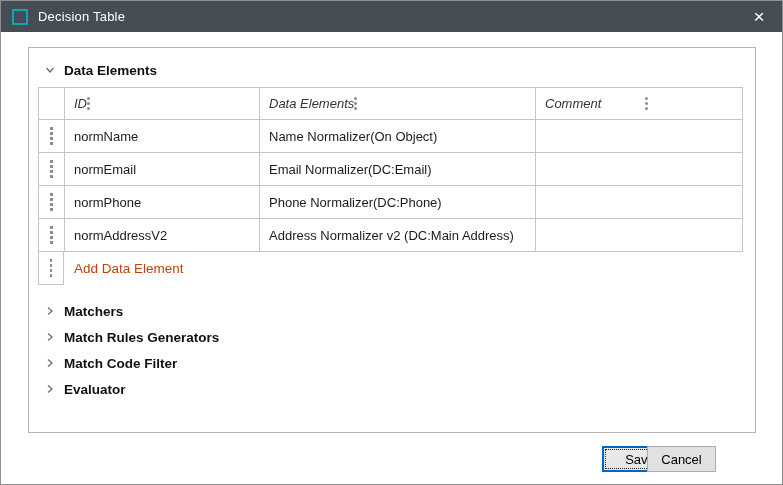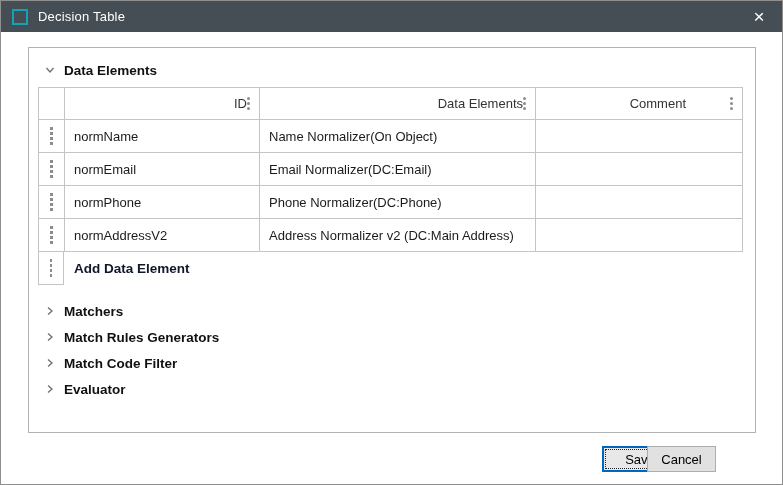--- a/index.html
+++ b/index.html
@@ -41,32 +41,32 @@
   .dtable-main{border:1px solid #c4c4c4;box-sizing:border-box;}
   .trow{display:flex;height:32px;}
   .trow.thead{height:31px;color:#333;}
   .trow + .trow{border-top:1px solid #c4c4c4;justify-content:space-between;}
   .cell{box-sizing:border-box;display:flex;align-items:center;border-right:1px solid #c4c4c4;}
   .c0{width:26px;justify-content:center;flex:0 0 auto;}
   .c1{width:195px;flex:0 0 auto;}
   .c2{width:276px;flex:0 0 auto;}
   .c3{flex:1 1 auto;border-right:none;gap:44px;}
   .cell.val{padding-left:9px;}
-  .cell.head{justify-content:flex-end;padding:0 9px;}
+  .cell.head{justify-content:flex-start;padding:0 9px;font-style:italic;}
   
   .dots{display:inline-flex;flex-direction:column;align-items:center;}
   .dots i{width:3px;height:3px;background:#8c8c8c;border-radius:50%;margin:1px 0;}
   .handle-dots i{width:2.5px;height:2.5px;border-radius:0;margin:1.2px 0;}
   
   .add-row{display:flex;height:33px;}
   .add-row .c0{
     border:1px solid #c4c4c4;border-top:none;display:flex;align-items:center;
     justify-content:center;box-sizing:border-box;
   }
-  .add-link{display:flex;align-items:center;padding-left:10px;color:#0f172a;font-size:13.5px;font-weight:bold;}
+  .add-link{display:flex;align-items:center;padding-left:10px;color:#c2410c;font-size:13.5px;}
   
   button{font-family:inherit;font-size:13px;color:#000;}
   .btn{position:absolute;height:26px;box-sizing:border-box;background:#e1e1e1;cursor:default;}
   .btn-save{
     left:601px;top:414px;width:76px;border:2px solid #0067c0;
     outline:1px dotted #212121;outline-offset:-4px;background:#e8e8e8;
   }
   .btn-cancel{left:646px;top:414px;width:69px;border:1px solid #adadad;}
 </style>
 </head>

